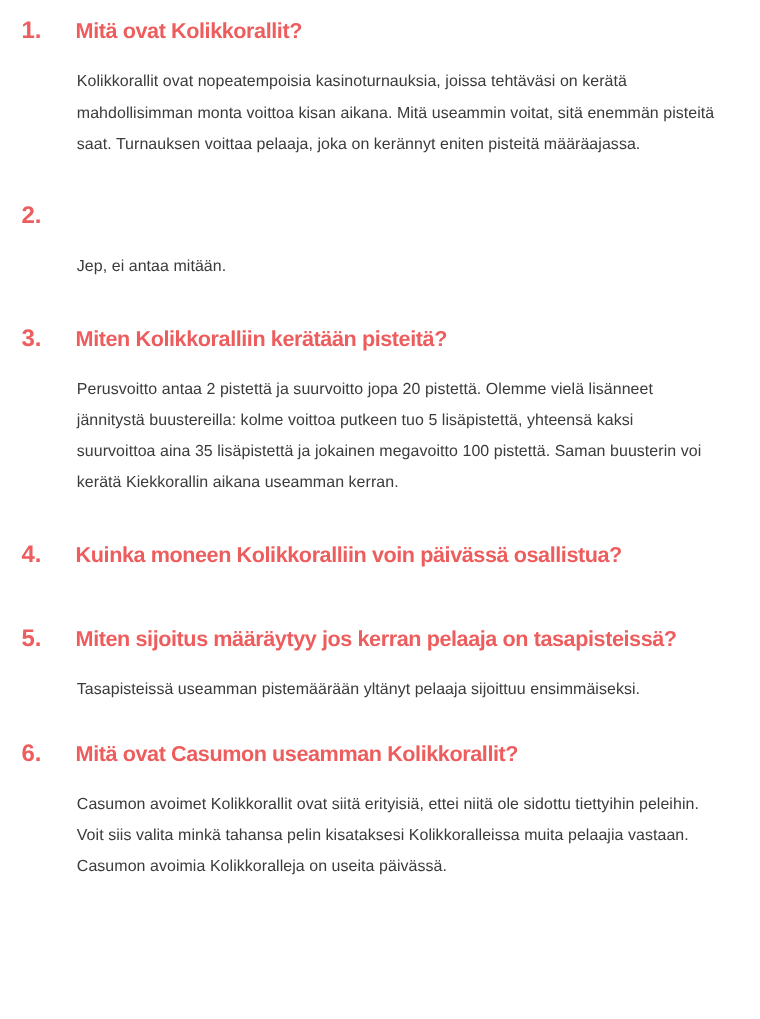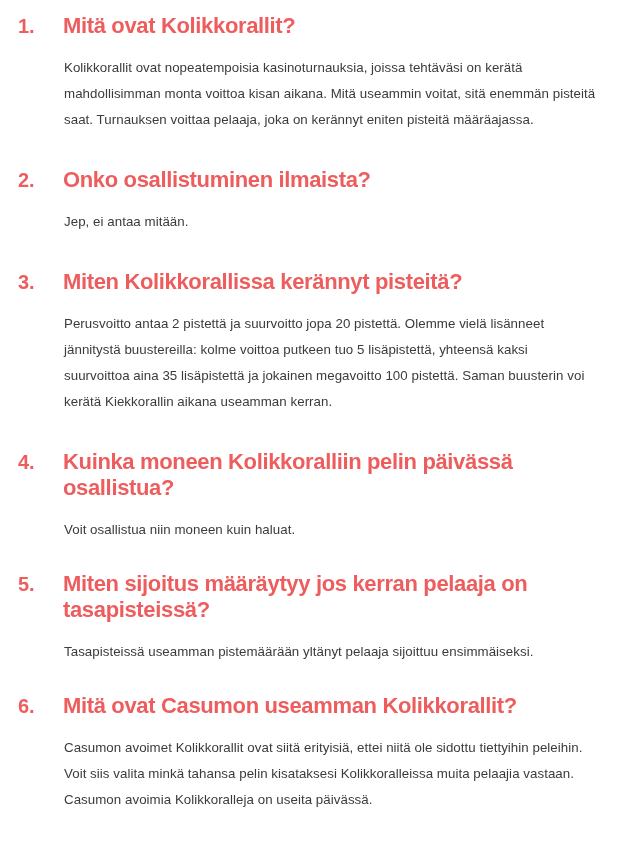--- a/index.html
+++ b/index.html
@@ -43,21 +43,21 @@
     font-weight: bold;
     line-height: 26px;
     width: 45px;
     flex: 0 0 45px;
     letter-spacing: -0.2px;
   }
 
   .faq-question {
     color: #EE5D5D;
     font-family: "Liberation Sans", sans-serif;
-    font-size: 22px;
+    font-size: 18px;
     font-weight: bold;
     line-height: 26px;
     letter-spacing: -0.35px;
     flex: 1 1 auto;
     max-width: 530px;
   }
 
   .faq-answer {
     color: #3B3B3B;
     font-family: "Liberation Sans", sans-serif;
@@ -87,46 +87,44 @@
     </div>
     <div class="gap-head-answer"></div>
     <div class="faq-answer">Kolikkorallit ovat nopeatempoisia kasinoturnauksia, joissa tehtäväsi on kerätä mahdollisimman monta voittoa kisan aikana. Mitä useammin voitat, sitä enemmän pisteitä saat. Turnauksen voittaa pelaaja, joka on kerännyt eniten pisteitä määräajassa.</div>
   </div>
 
   <div class="gap-item"></div>
 
   <div class="faq-item">
     <div class="faq-head">
       <div class="faq-number">2.</div>
-      <div class="faq-question">Onko osallistuminen ilmaista?</div>
     </div>
     <div class="gap-head-answer"></div>
     <div class="faq-answer">Jep, ei antaa mitään.</div>
   </div>
 
   <div class="gap-item"></div>
 
   <div class="faq-item">
     <div class="faq-head">
       <div class="faq-number">3.</div>
-      <div class="faq-question">Miten Kolikkorallissa kerännyt pisteitä?</div>
+      <div class="faq-question">Miten Kolikkoralliin kerätään pisteitä?</div>
     </div>
     <div class="gap-head-answer"></div>
     <div class="faq-answer">Perusvoitto antaa 2 pistettä ja suurvoitto jopa 20 pistettä. Olemme vielä lisänneet jännitystä buustereilla: kolme voittoa putkeen tuo 5 lisäpistettä, yhteensä kaksi suurvoittoa aina 35 lisäpistettä ja jokainen megavoitto 100 pistettä. Saman buusterin voi kerätä Kiekkorallin aikana useamman kerran.</div>
   </div>
 
   <div class="gap-item"></div>
 
   <div class="faq-item">
     <div class="faq-head">
       <div class="faq-number">4.</div>
-      <div class="faq-question">Kuinka moneen Kolikkoralliin pelin päivässä osallistua?</div>
+      <div class="faq-question">Kuinka moneen Kolikkoralliin voin päivässä osallistua?</div>
     </div>
     <div class="gap-head-answer"></div>
-    <div class="faq-answer">Voit osallistua niin moneen kuin haluat.</div>
   </div>
 
   <div class="gap-item-tight"></div>
 
   <div class="faq-item">
     <div class="faq-head">
       <div class="faq-number">5.</div>
       <div class="faq-question">Miten sijoitus määräytyy jos kerran pelaaja on tasapisteissä?</div>
     </div>
     <div class="gap-head-answer"></div>

